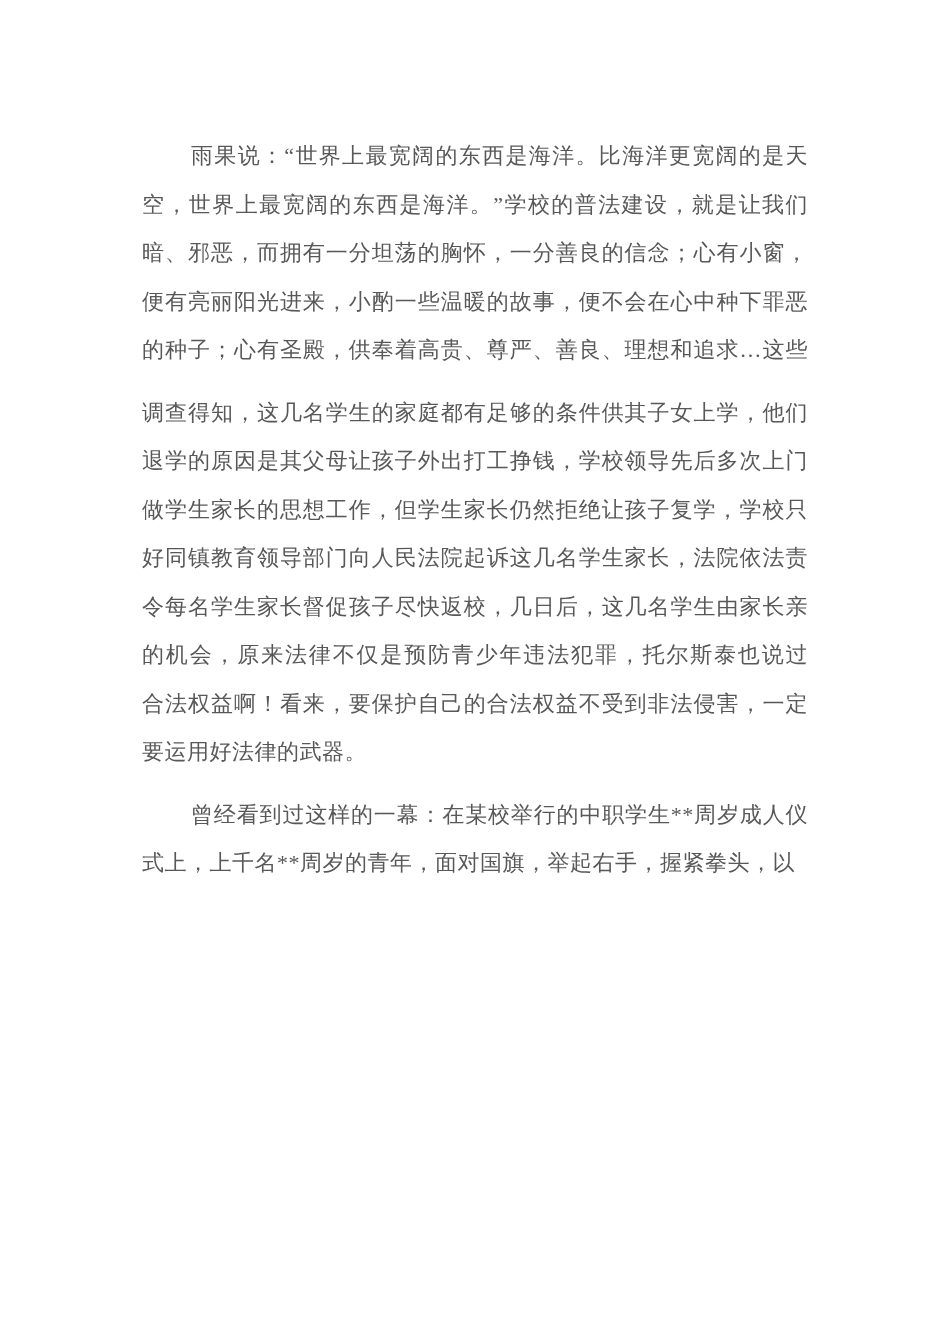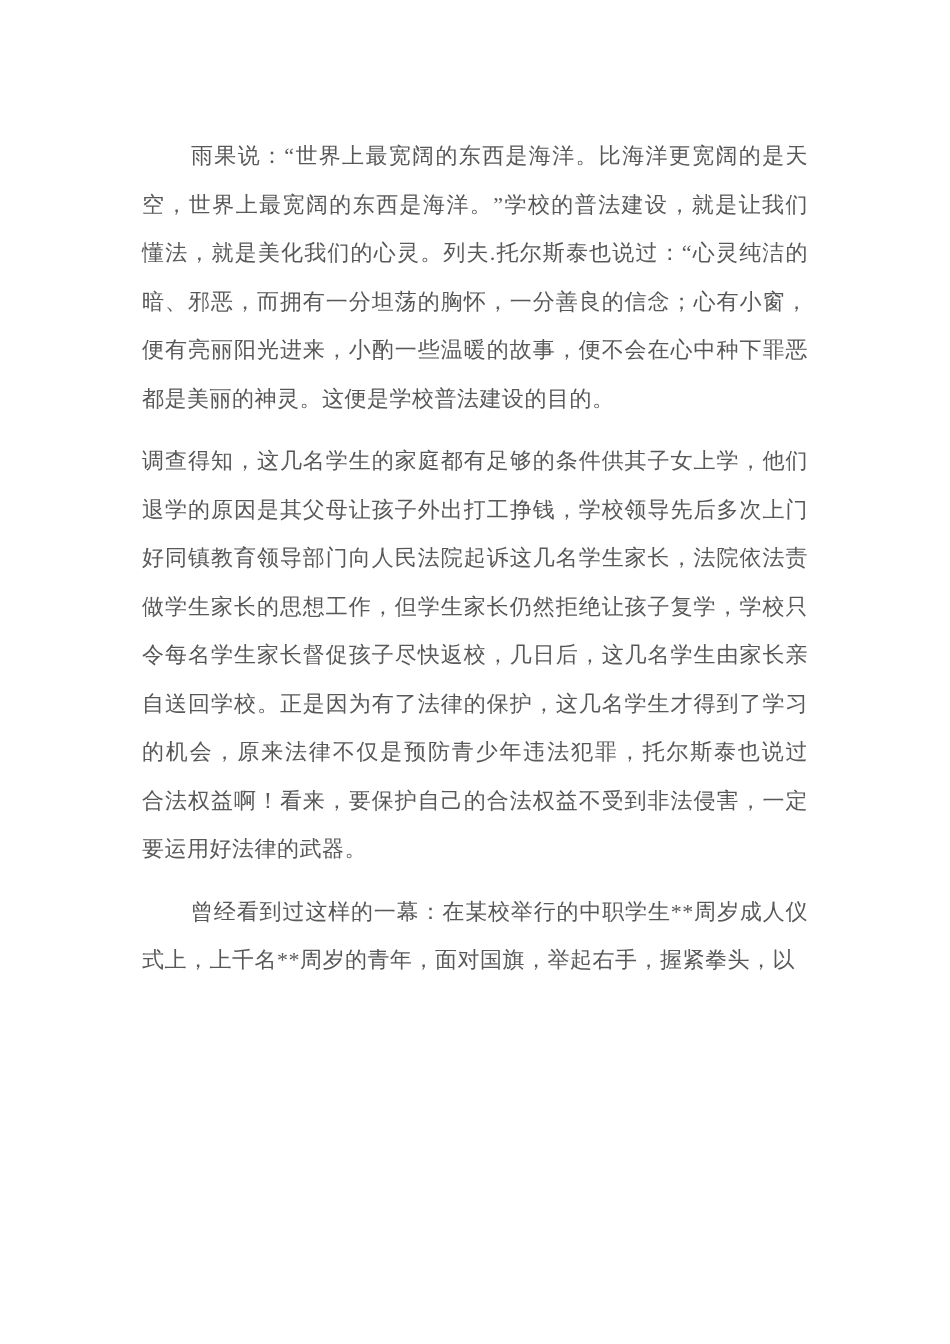--- a/index.html
+++ b/index.html
@@ -43,32 +43,30 @@
   }
 </style>
 </head>
 <body>
 
 <div class="page">
   <div class="text-block" style="color: rgb(88, 88, 88);">
       <div class="paragraph">
         <div class="line first fill">雨果说：“世界上最宽阔的东西是海洋。比海洋更宽阔的是天</div>
         <div class="line fill">空，世界上最宽阔的东西是海洋。”学校的普法建设，就是让我们</div>
-        <div class="line fill">懂法，就是美化我们的心灵。列夫.托尔斯泰也说过：“心灵纯洁的</div>
         <div class="line fill">暗、邪恶，而拥有一分坦荡的胸怀，一分善良的信念；心有小窗，</div>
         <div class="line fill">便有亮丽阳光进来，小酌一些温暖的故事，便不会在心中种下罪恶</div>
-        <div class="line">都是美丽的神灵。这便是学校普法建设的目的。</div>
+        <div class="line fill">的种子；心有圣殿，供奉着高贵、尊严、善良、理想和追求…这些</div>
       </div>
       <div class="paragraph">
         <div class="line fill">调查得知，这几名学生的家庭都有足够的条件供其子女上学，他们</div>
         <div class="line fill">退学的原因是其父母让孩子外出打工挣钱，学校领导先后多次上门</div>
+        <div class="line fill">做学生家长的思想工作，但学生家长仍然拒绝让孩子复学，学校只</div>
         <div class="line fill">好同镇教育领导部门向人民法院起诉这几名学生家长，法院依法责</div>
-        <div class="line fill">做学生家长的思想工作，但学生家长仍然拒绝让孩子复学，学校只</div>
         <div class="line fill">令每名学生家长督促孩子尽快返校，几日后，这几名学生由家长亲</div>
-        <div class="line fill">自送回学校。正是因为有了法律的保护，这几名学生才得到了学习</div>
         <div class="line fill">的机会，原来法律不仅是预防青少年违法犯罪，托尔斯泰也说过</div>
         <div class="line fill">合法权益啊！看来，要保护自己的合法权益不受到非法侵害，一定</div>
         <div class="line">要运用好法律的武器。</div>
       </div>
       <div class="paragraph">
         <div class="line first fill">曾经看到过这样的一幕：在某校举行的中职学生**周岁成人仪</div>
         <div class="line">式上，上千名**周岁的青年，面对国旗，举起右手，握紧拳头，以</div>
       </div>
     </div>
 </div>

